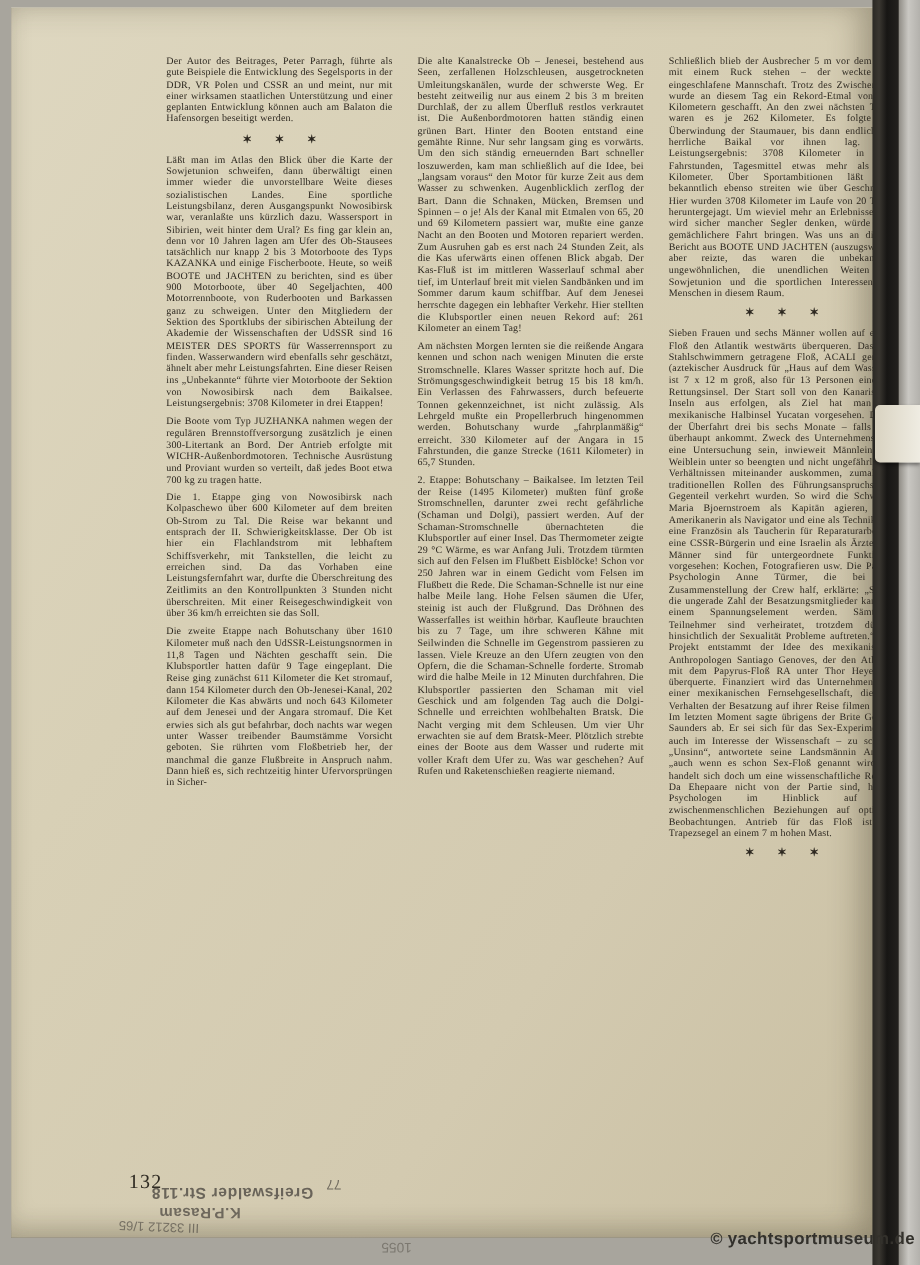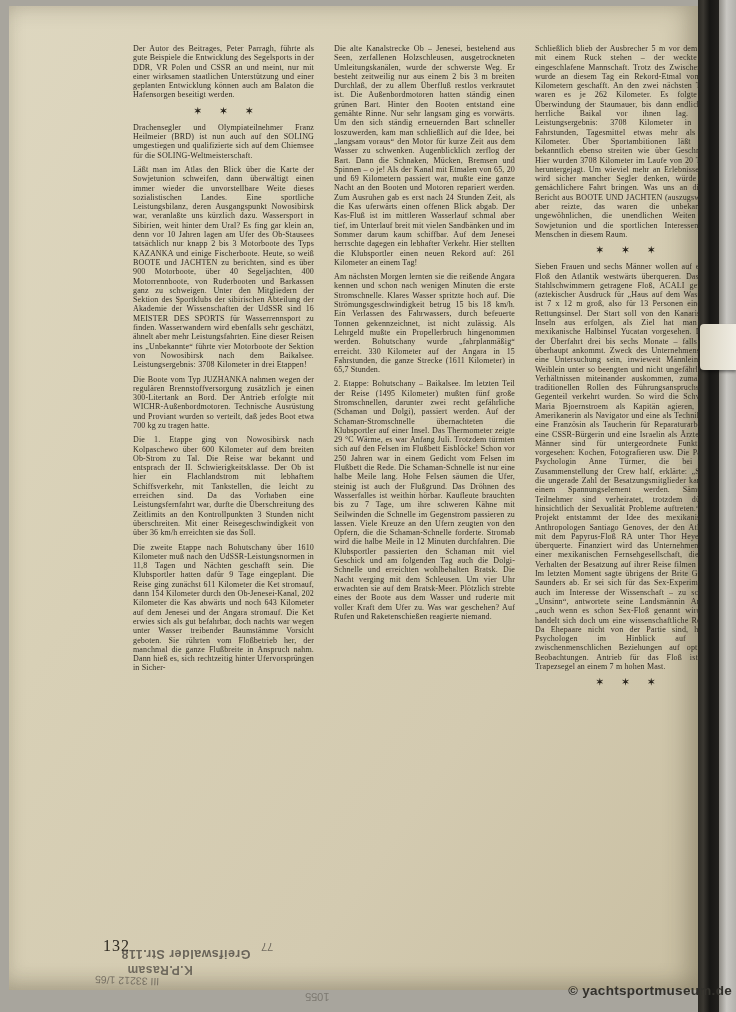--- a/index.html
+++ b/index.html
@@ -72,21 +72,20 @@
 </head>
 <body>
 
 <div class="scan">
 
   <div class="paper">
     <div class="columns">
       <div class="column">
           <p class="para">Der Autor des Beitrages, Peter Parragh, führte als gute Beispiele die Entwicklung des Segelsports in der DDR, VR Polen und CSSR an und meint, nur mit einer wirksamen staatlichen Unterstützung und einer geplanten Entwicklung können auch am Balaton die Hafensorgen beseitigt werden.</p>
           <div class="sep">✶  ✶  ✶</div>
-          <p class="para">Drachensegler und Olympiateilnehmer Franz Heilmeier (BRD) ist nun auch auf den SOLING umgestiegen und qualifizierte sich auf dem Chiemsee für die SOLING-Weltmeisterschaft.</p>
           <p class="para">Läßt man im Atlas den Blick über die Karte der Sowjetunion schweifen, dann überwältigt einen immer wieder die unvorstellbare Weite dieses sozialistischen Landes. Eine sportliche Leistungsbilanz, deren Ausgangspunkt Nowosibirsk war, veranlaßte uns kürzlich dazu. Wassersport in Sibirien, weit hinter dem Ural? Es fing gar klein an, denn vor 10 Jahren lagen am Ufer des Ob-Stausees tatsächlich nur knapp 2 bis 3 Motorboote des Typs KAZANKA und einige Fischerboote. Heute, so weiß BOOTE und JACHTEN zu berichten, sind es über 900 Motorboote, über 40 Segeljachten, 400 Motorrennboote, von Ruderbooten und Barkassen ganz zu schweigen. Unter den Mitgliedern der Sektion des Sportklubs der sibirischen Abteilung der Akademie der Wissenschaften der UdSSR sind 16 MEISTER DES SPORTS für Wasserrennsport zu finden. Wasserwandern wird ebenfalls sehr geschätzt, ähnelt aber mehr Leistungsfahrten. Eine dieser Reisen ins „Unbekannte“ führte vier Motorboote der Sektion von Nowosibirsk nach dem Baikalsee. Leistungsergebnis: 3708 Kilometer in drei Etappen!</p>
           <p class="para">Die Boote vom Typ JUZHANKA nahmen wegen der regulären Brennstoffversorgung zusätzlich je einen 300-Litertank an Bord. Der Antrieb erfolgte mit WICHR-Außenbordmotoren. Technische Ausrüstung und Proviant wurden so verteilt, daß jedes Boot etwa 700 kg zu tragen hatte.</p>
           <p class="para">Die 1. Etappe ging von Nowosibirsk nach Kolpaschewo über 600 Kilometer auf dem breiten Ob-Strom zu Tal. Die Reise war bekannt und entsprach der II. Schwierigkeitsklasse. Der Ob ist hier ein Flachlandstrom mit lebhaftem Schiffsverkehr, mit Tankstellen, die leicht zu erreichen sind. Da das Vorhaben eine Leistungsfernfahrt war, durfte die Überschreitung des Zeitlimits an den Kontrollpunkten 3 Stunden nicht überschreiten. Mit einer Reisegeschwindigkeit von über 36 km/h erreichten sie das Soll.</p>
           <p class="para">Die zweite Etappe nach Bohutschany über 1610 Kilometer muß nach den UdSSR-Leistungsnormen in 11,8 Tagen und Nächten geschafft sein. Die Klubsportler hatten dafür 9 Tage eingeplant. Die Reise ging zunächst 611 Kilometer die Ket stromauf, dann 154 Kilometer durch den Ob-Jenesei-Kanal, 202 Kilometer die Kas abwärts und noch 643 Kilometer auf dem Jenesei und der Angara stromauf. Die Ket erwies sich als gut befahrbar, doch nachts war wegen unter Wasser treibender Baumstämme Vorsicht geboten. Sie rührten vom Floßbetrieb her, der manchmal die ganze Flußbreite in Anspruch nahm. Dann hieß es, sich rechtzeitig hinter Ufervorsprüngen in Sicher-</p>
         </div>
       <div class="column">
           <p class="para">Die alte Kanalstrecke Ob – Jenesei, bestehend aus Seen, zerfallenen Holzschleusen, ausgetrockneten Umleitungskanälen, wurde der schwerste Weg. Er besteht zeitweilig nur aus einem 2 bis 3 m breiten Durchlaß, der zu allem Überfluß restlos verkrautet ist. Die Außenbordmotoren hatten ständig einen grünen Bart. Hinter den Booten entstand eine gemähte Rinne. Nur sehr langsam ging es vorwärts. Um den sich ständig erneuernden Bart schneller loszuwerden, kam man schließlich auf die Idee, bei „langsam voraus“ den Motor für kurze Zeit aus dem Wasser zu schwenken. Augenblicklich zerflog der Bart. Dann die Schnaken, Mücken, Bremsen und Spinnen – o je! Als der Kanal mit Etmalen von 65, 20 und 69 Kilometern passiert war, mußte eine ganze Nacht an den Booten und Motoren repariert werden. Zum Ausruhen gab es erst nach 24 Stunden Zeit, als die Kas uferwärts einen offenen Blick abgab. Der Kas-Fluß ist im mittleren Wasserlauf schmal aber tief, im Unterlauf breit mit vielen Sandbänken und im Sommer darum kaum schiffbar. Auf dem Jenesei herrschte dagegen ein lebhafter Verkehr. Hier stellten die Klubsportler einen neuen Rekord auf: 261 Kilometer an einem Tag!</p>
           <p class="para">Am nächsten Morgen lernten sie die reißende Angara kennen und schon nach wenigen Minuten die erste Stromschnelle. Klares Wasser spritzte hoch auf. Die Strömungsgeschwindigkeit betrug 15 bis 18 km/h. Ein Verlassen des Fahrwassers, durch befeuerte Tonnen gekennzeichnet, ist nicht zulässig. Als Lehrgeld mußte ein Propellerbruch hingenommen werden. Bohutschany wurde „fahrplanmäßig“ erreicht. 330 Kilometer auf der Angara in 15 Fahrstunden, die ganze Strecke (1611 Kilometer) in 65,7 Stunden.</p>
           <p class="para">2. Etappe: Bohutschany – Baikalsee. Im letzten Teil der Reise (1495 Kilometer) mußten fünf große Stromschnellen, darunter zwei recht gefährliche (Schaman und Dolgi), passiert werden. Auf der Schaman-Stromschnelle übernachteten die Klubsportler auf einer Insel. Das Thermometer zeigte 29 °C Wärme, es war Anfang Juli. Trotzdem türmten sich auf den Felsen im Flußbett Eisblöcke! Schon vor 250 Jahren war in einem Gedicht vom Felsen im Flußbett die Rede. Die Schaman-Schnelle ist nur eine halbe Meile lang. Hohe Felsen säumen die Ufer, steinig ist auch der Flußgrund. Das Dröhnen des Wasserfalles ist weithin hörbar. Kaufleute brauchten bis zu 7 Tage, um ihre schweren Kähne mit Seilwinden die Schnelle im Gegenstrom passieren zu lassen. Viele Kreuze an den Ufern zeugten von den Opfern, die die Schaman-Schnelle forderte. Stromab wird die halbe Meile in 12 Minuten durchfahren. Die Klubsportler passierten den Schaman mit viel Geschick und am folgenden Tag auch die Dolgi-Schnelle und erreichten wohlbehalten Bratsk. Die Nacht verging mit dem Schleusen. Um vier Uhr erwachten sie auf dem Bratsk-Meer. Plötzlich strebte eines der Boote aus dem Wasser und ruderte mit voller Kraft dem Ufer zu. Was war geschehen? Auf Rufen und Raketenschießen reagierte niemand.</p>
         </div>

